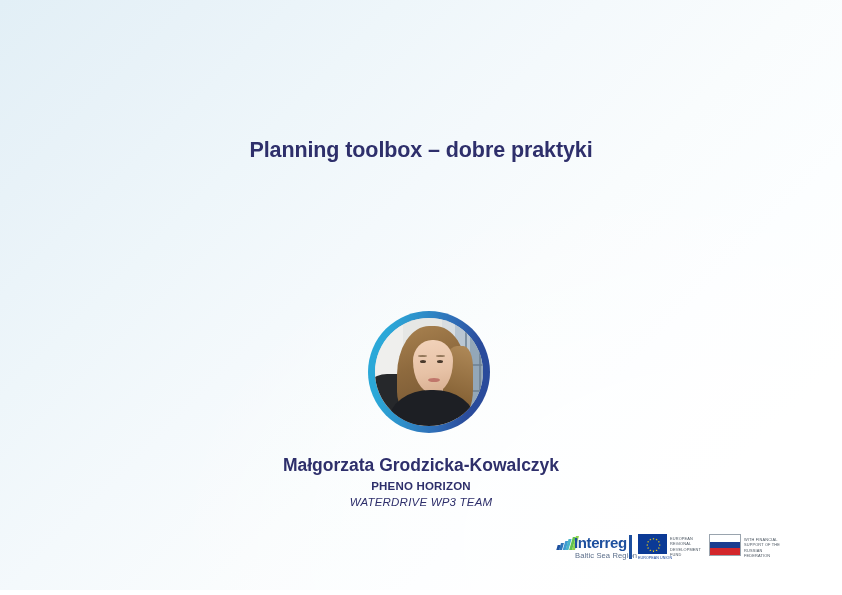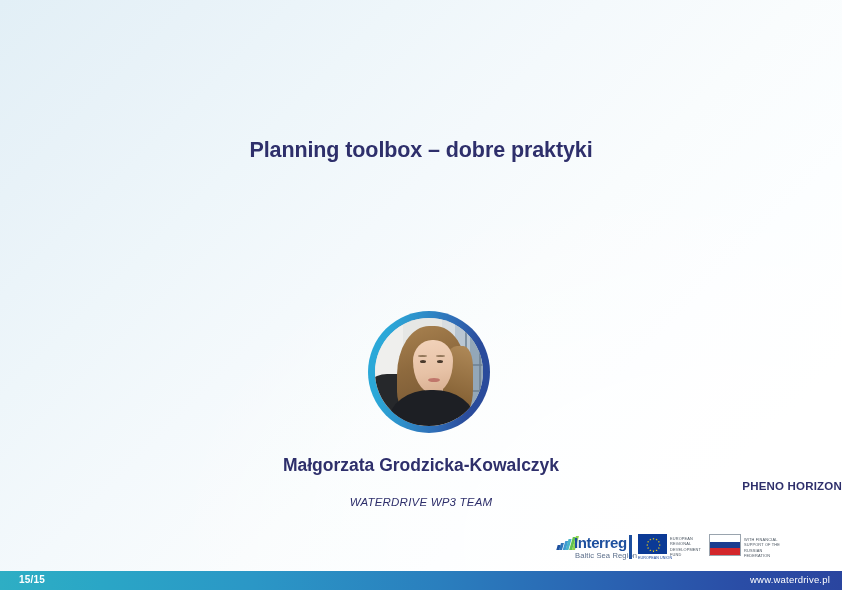--- a/index.html
+++ b/index.html
@@ -195,21 +195,21 @@
     font-size: 17.5px;
     font-weight: bold;
     color: #2e2f6b;
     white-space: nowrap;
   }
   .speaker-org {
     position: absolute;
     top: 480px;
     left: 0;
     width: 842px;
-    text-align: right;
+    text-align: center;
     font-size: 11.5px;
     font-weight: bold;
     color: #2e2f6b;
     letter-spacing: 0.2px;
     white-space: nowrap;
   }
   .speaker-team {
     position: absolute;
     top: 496px;
     left: 0;
@@ -502,19 +502,15 @@
         <div class="eu-caption">EUROPEAN REGIONAL DEVELOPMENT FUND</div>
       </div>
 
       <div class="logo-ru">
         <div class="ru-flag"></div>
         <div class="ru-caption">WITH FINANCIAL SUPPORT OF THE RUSSIAN FEDERATION</div>
       </div>
 
     </div>
 
-    <div class="footer">
-      <div class="slide-number">15/15</div>
-      <div class="footer-url">www.waterdrive.pl</div>
-    </div>
 
   </div>
 </div>
 
 </body></html>

